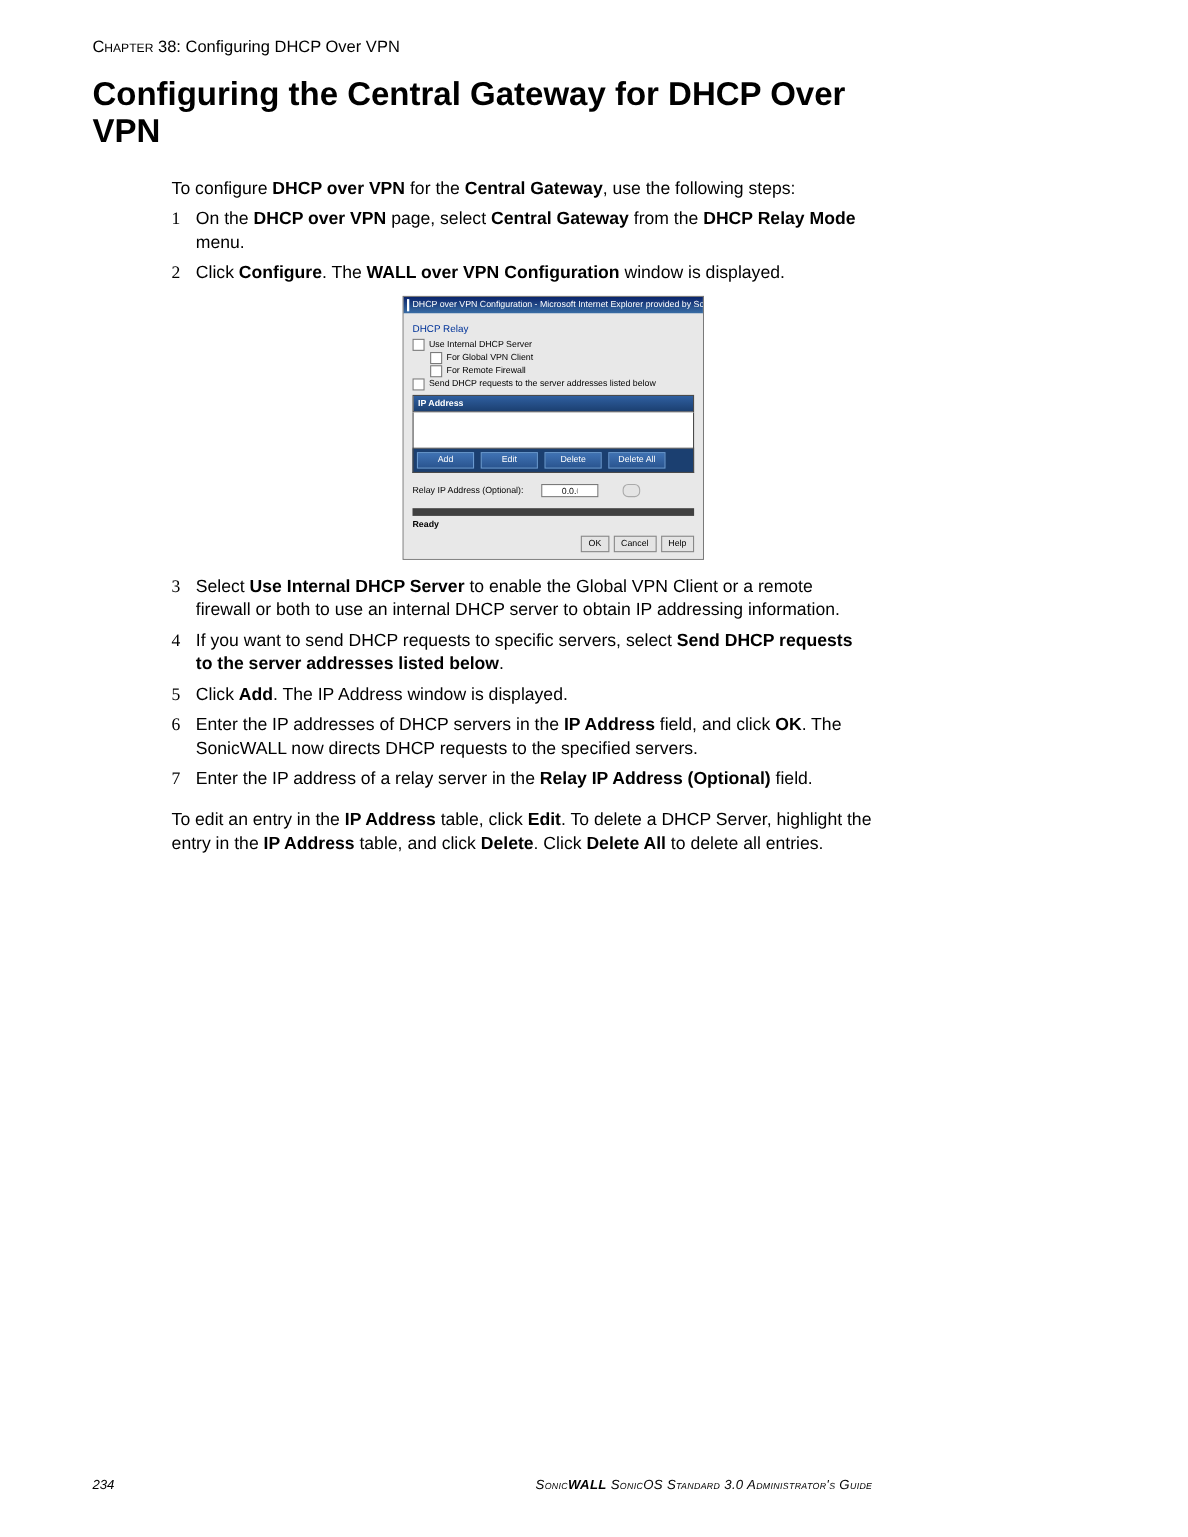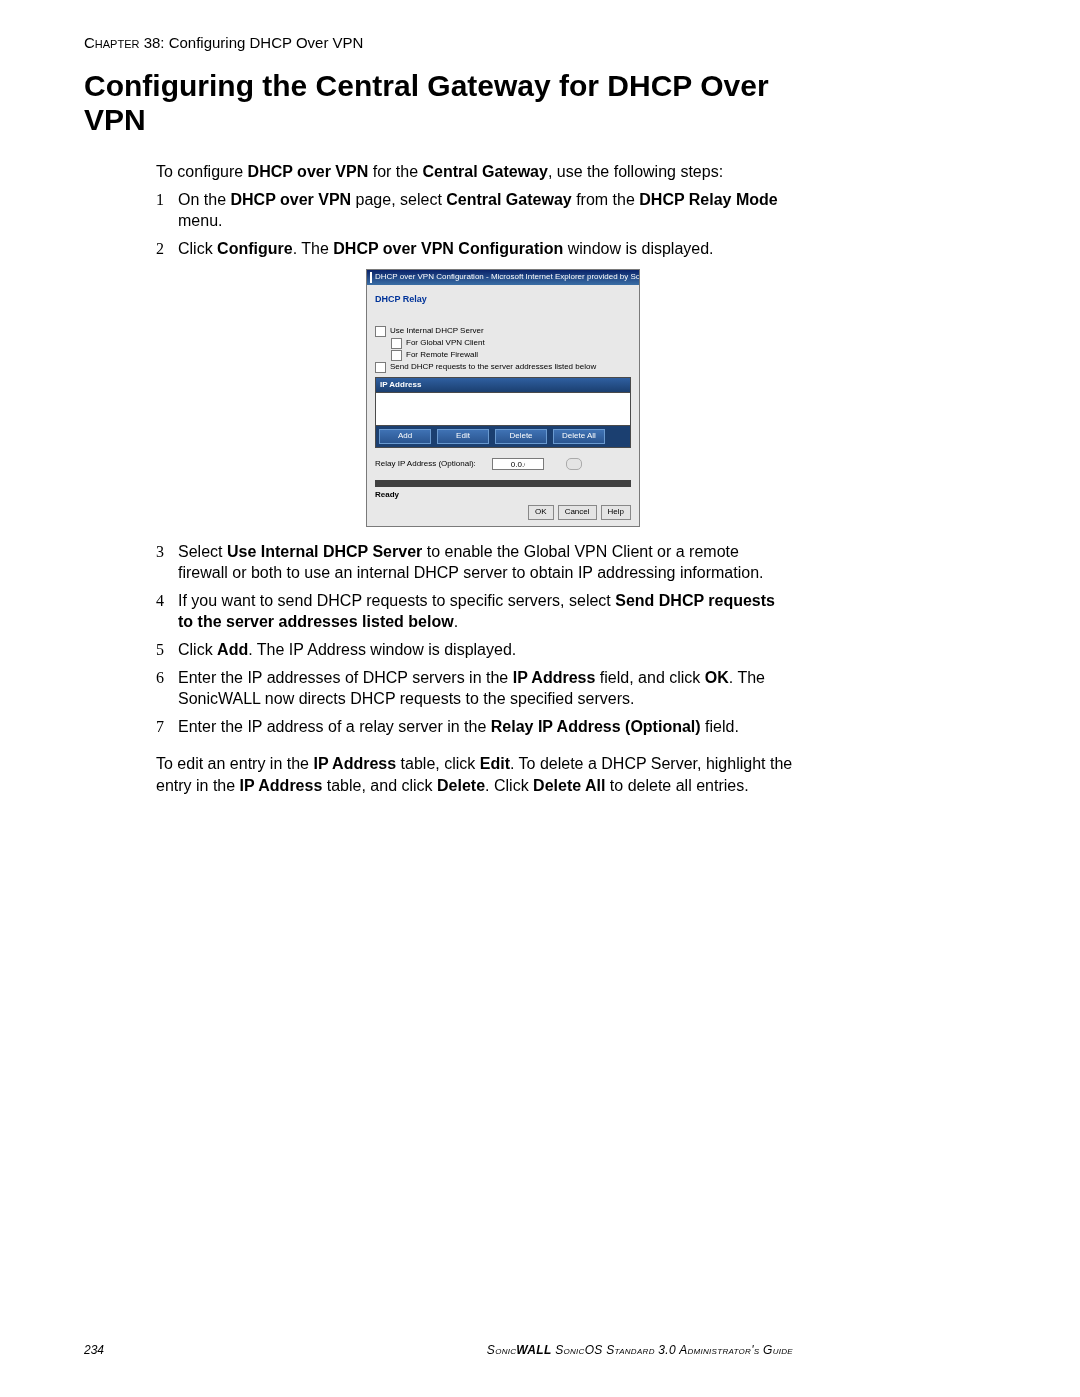--- a/index.html
+++ b/index.html
@@ -77,23 +77,23 @@
     width: 9px; height: 9px; background:#4aa0ff;
     display:inline-block; border:1px solid #fff;
   }
   .shot-titlebar .spacer { flex: 1; }
   .shot-body {
     background: #e8e8e8;
     padding: 8px 8px 6px 8px;
   }
   .section-label {
     color: #003399;
-    font-weight: bold;
+    font-weight: normal;
     font-size: 9px;
-    margin-bottom: 20px;
+    margin-bottom: 2px;
   }
   .chk-row {
     display: flex;
     align-items: center;
     gap: 4px;
     margin: 1px 0 1px 0;
   }
   .chk-row.sub { margin-left: 16px; }
   .chk {
     width: 9px; height: 9px;
@@ -212,21 +212,21 @@
 
     <p>
       <span>To configure </span><b>DHCP over VPN</b><span> for the </span><b>Central Gateway</b><span>, use the following steps:</span>
     </p>
 
     <ol class="steps">
       <li><span class="num">1</span>
         <span>On the </span><b>DHCP over VPN</b><span> page, select </span><b>Central Gateway</b><span> from the </span><b>DHCP Relay Mode</b><span> menu.</span>
       </li>
       <li><span class="num">2</span>
-        <span>Click </span><b>Configure</b><span>. The </span><b>DHCP over VPN Configuration</b><span> window is displayed.</span>
+        <span>Click </span><b>Configure</b><span>. The </span><b>WALL over VPN Configuration</b><span> window is displayed.</span>
       </li>
     </ol>
 
     <div class="shot-wrap">
       <div class="shot-titlebar">
         <span class="ie-icon"></span>
         <span>DHCP over VPN Configuration - Microsoft Internet Explorer provided by Son...</span>
         <span class="spacer"></span>
 
       </div>

